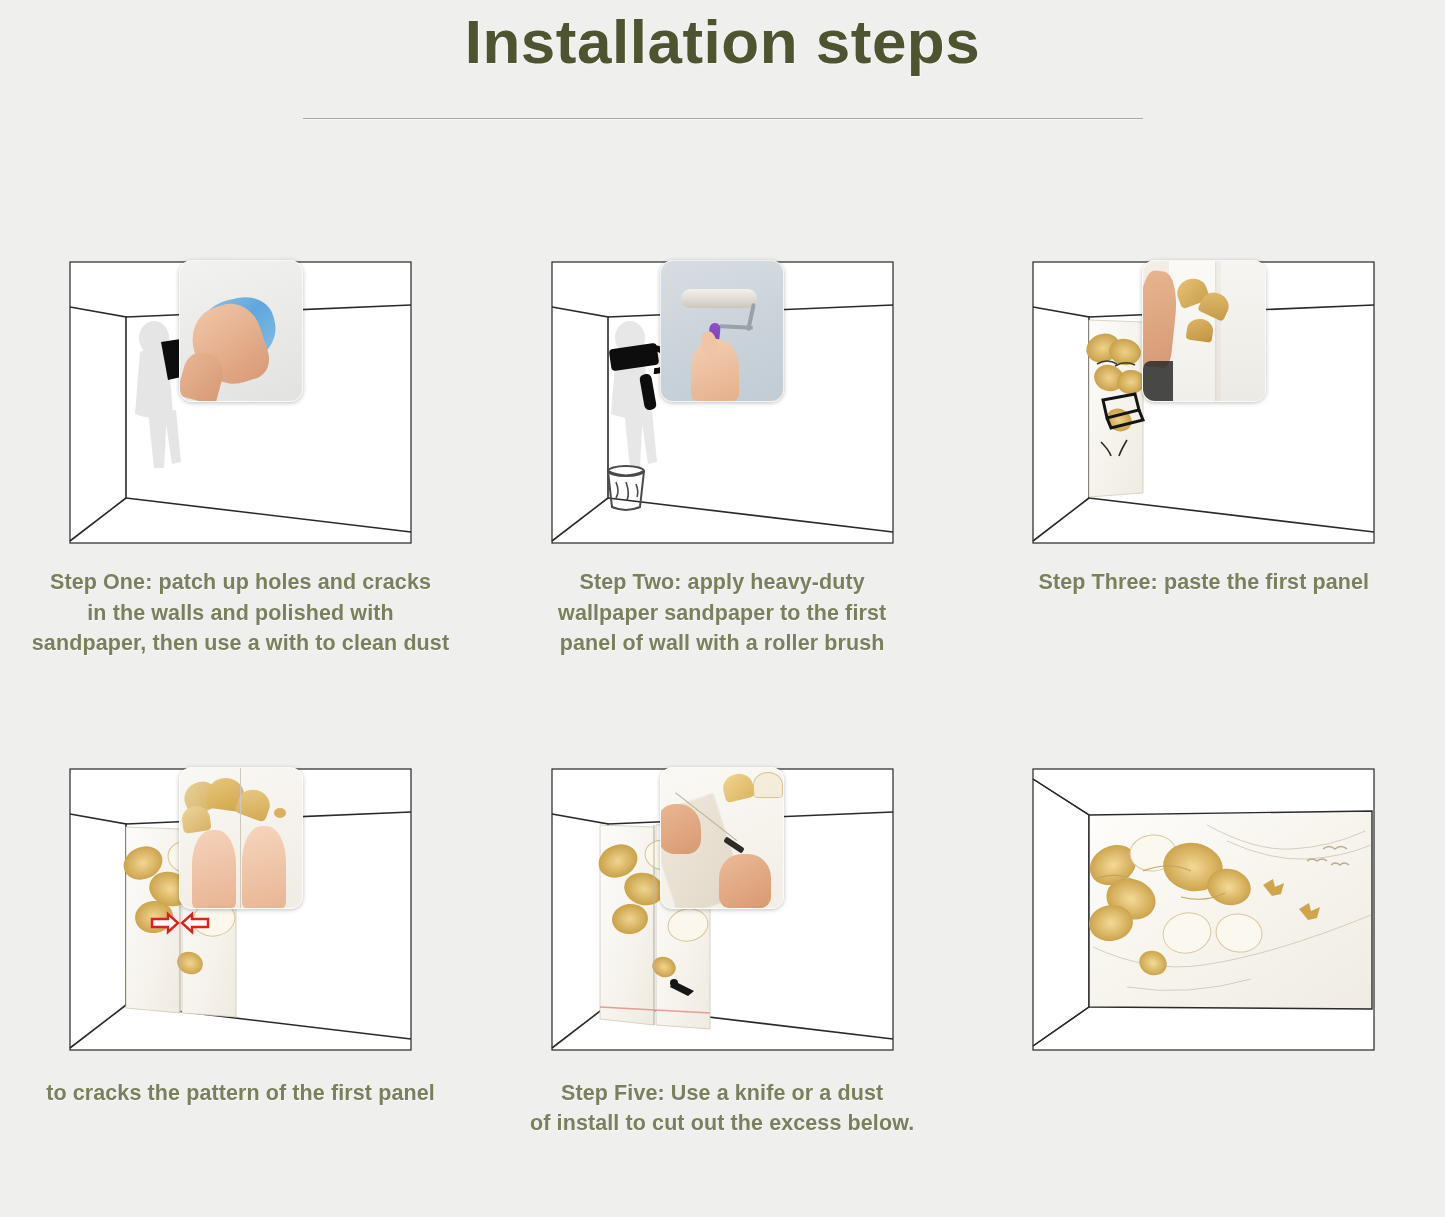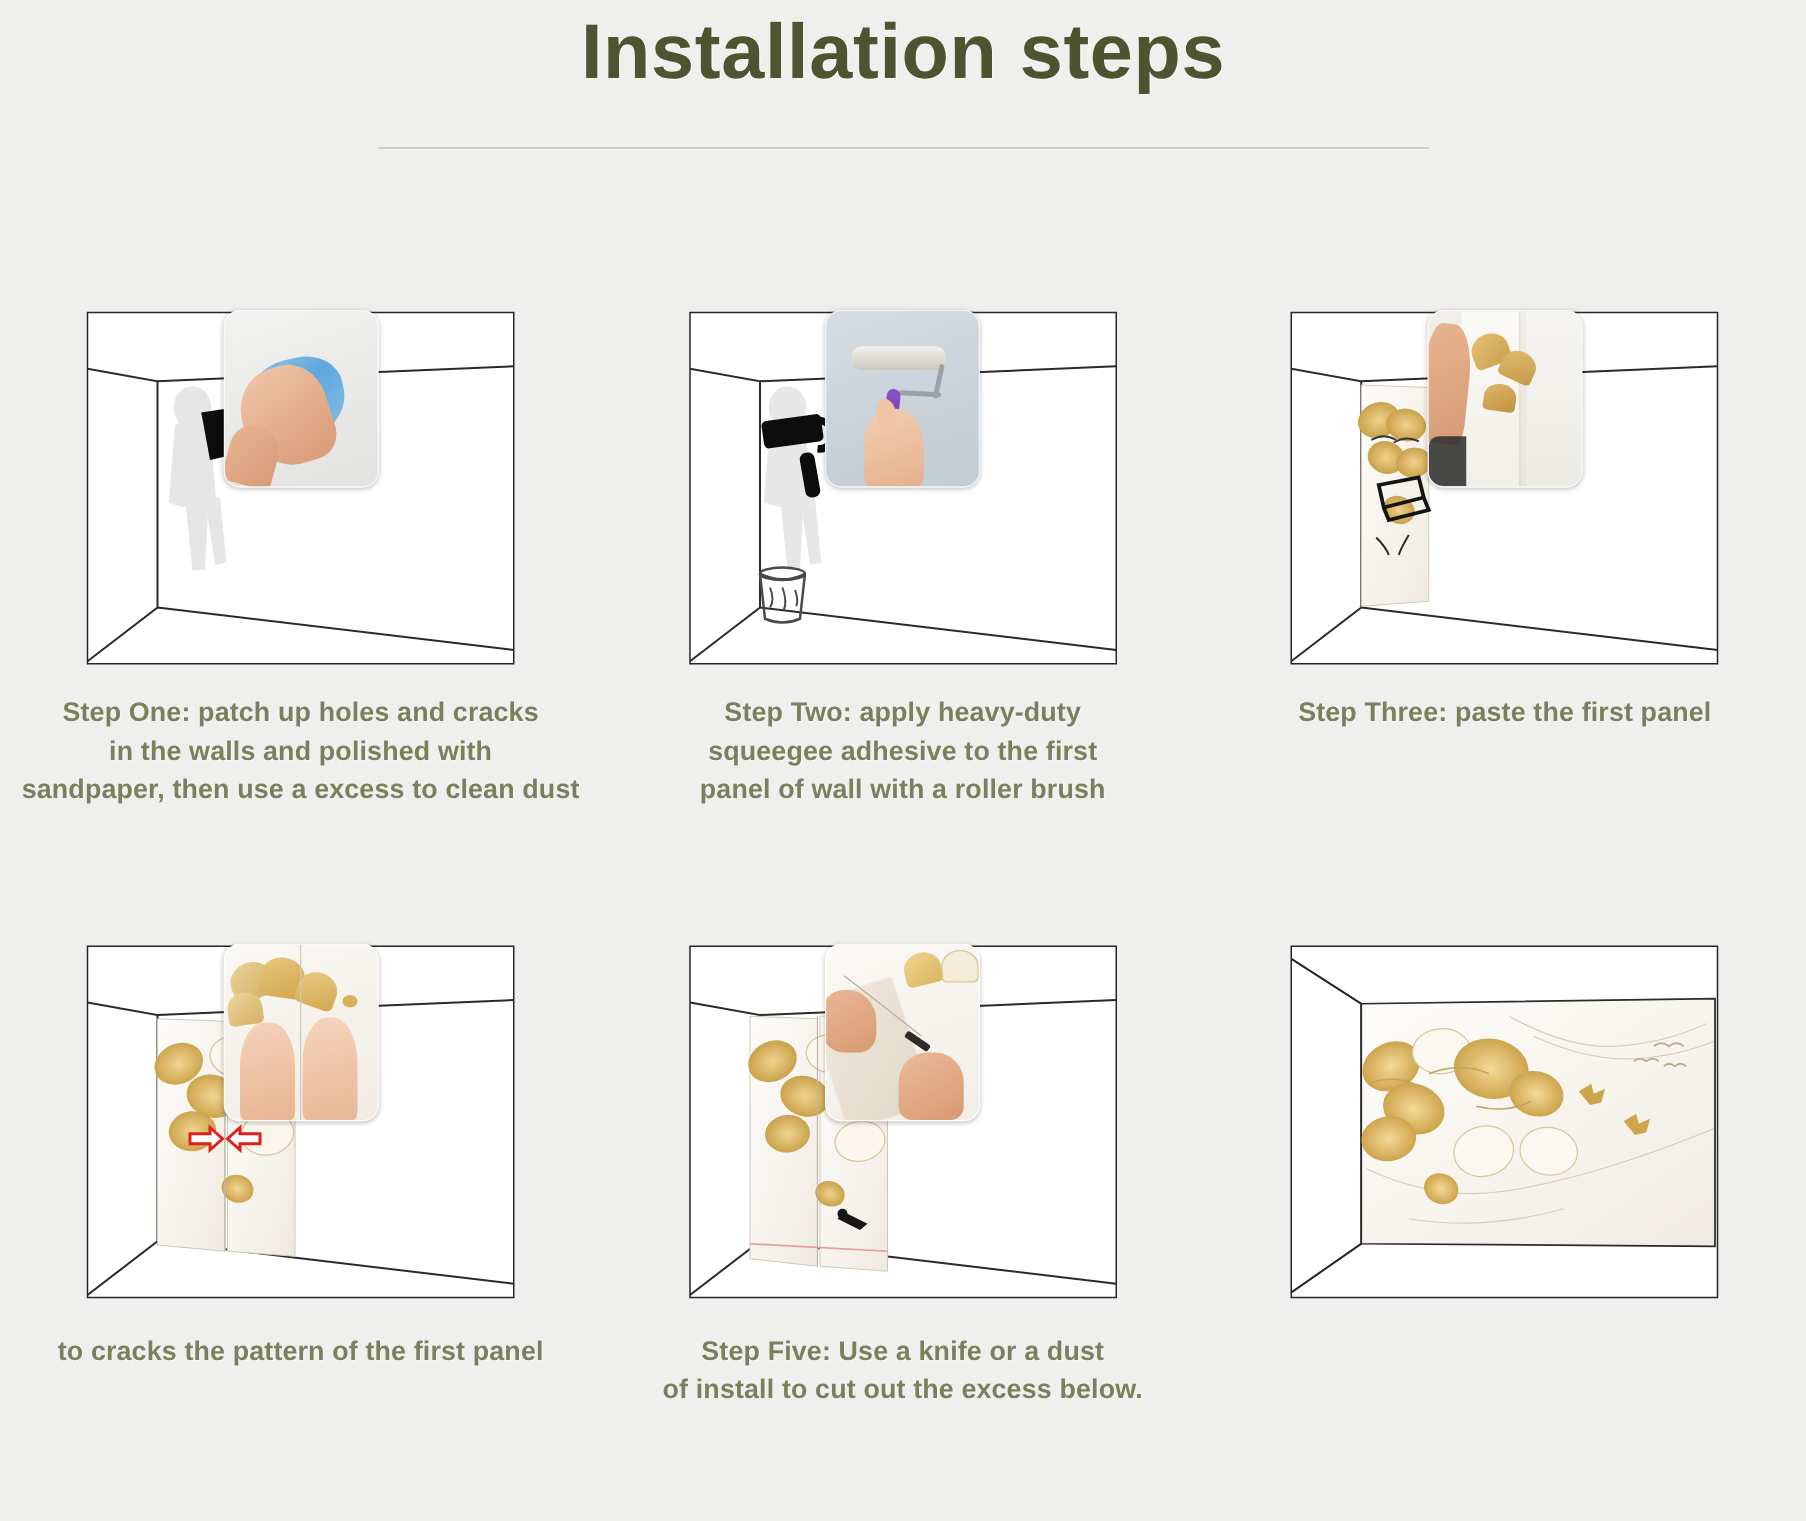--- a/index.html
+++ b/index.html
@@ -20,21 +20,21 @@
     text-shadow:1px 1px 0 rgba(255,255,255,.6);
   }
   .divider{
     width:840px;height:0;margin:42px auto 0 auto;
     border-top:1.6px solid #a9aaa6;
     border-bottom:1px solid #f6f6f4;
   }
 
   
   .grid{
-    position:absolute;top:138px;left:0;width:1445px;
+    position:absolute;top:150px;left:0;width:1445px;
     display:grid;grid-template-columns:1fr 1fr 1fr;
     column-gap:0;row-gap:0;
   }
   .cell{position:relative;width:481px;}
   .step{position:relative;width:100%;}
 
   
   .room-wrap{position:relative;width:345px;height:285px;margin:110px auto 0 auto;}
   .room-svg{display:block;width:345px;height:285px;}
 
@@ -213,21 +213,21 @@
         <div class="photo p1">
           <div class="ph-inner">
             <div class="cloth"></div>
             <div class="hand"></div>
             <div class="wrist"></div>
           </div>
         </div>
         <div class="caption">
           <span>Step One: patch up holes and cracks</span>
           <span>in the walls and polished with</span>
-          <span>sandpaper, then use a excess to clean dust</span>
+          <span>sandpaper, then use a with to clean dust</span>
         </div>
       </div>
     </div>
 
     <div class="cell">
       <div class="step">
         <div class="room-wrap">
           <svg class="room-svg" viewBox="0 0 345 285">
             <rect x="2" y="2" width="341" height="281" fill="#ffffff" stroke="#262626" stroke-width="1.2"></rect>
             <path d="M2 47 L58 57 L58 238 L2 281" fill="none" stroke="#2a2a2a" stroke-width="1.6"></path>
@@ -257,21 +257,21 @@
             <div class="roller"></div>
             <div class="rod"></div>
             <div class="rod2"></div>
             <div class="handle"></div>
             <div class="hand2"></div>
             <div class="thumb"></div>
           </div>
         </div>
         <div class="caption">
           <span>Step Two: apply heavy-duty</span>
-          <span>squeegee adhesive to the first</span>
+          <span>wallpaper sandpaper to the first</span>
           <span>panel of wall with a roller brush</span>
         </div>
       </div>
     </div>
 
     <div class="cell">
       <div class="step">
         <div class="room-wrap">
           <svg class="room-svg" viewBox="0 0 345 285">
             <defs>

